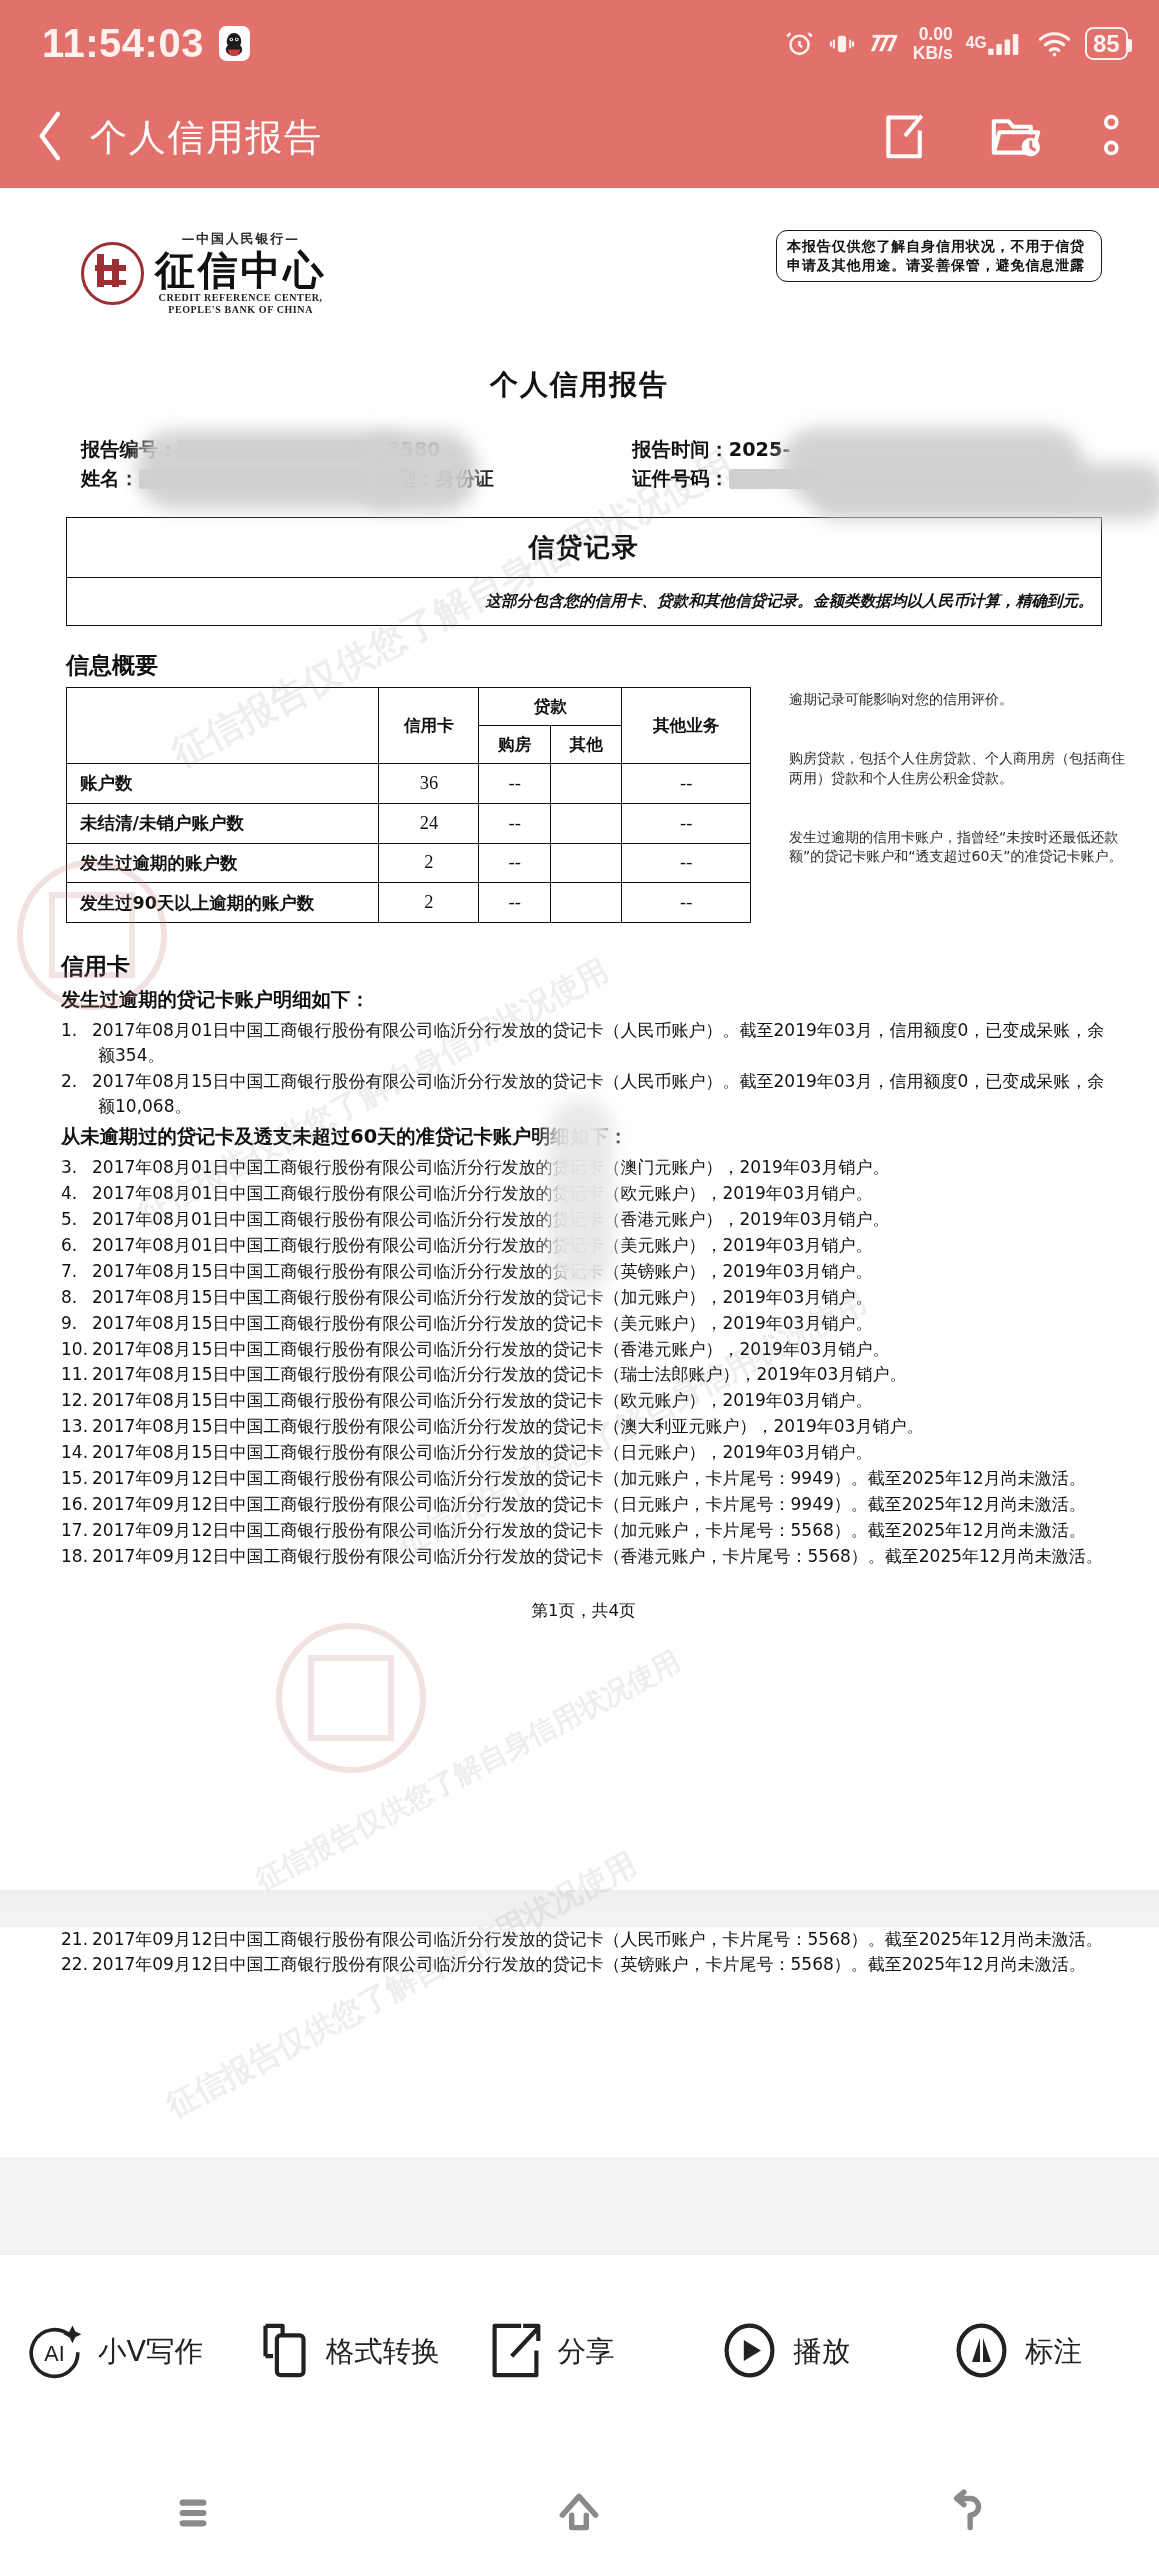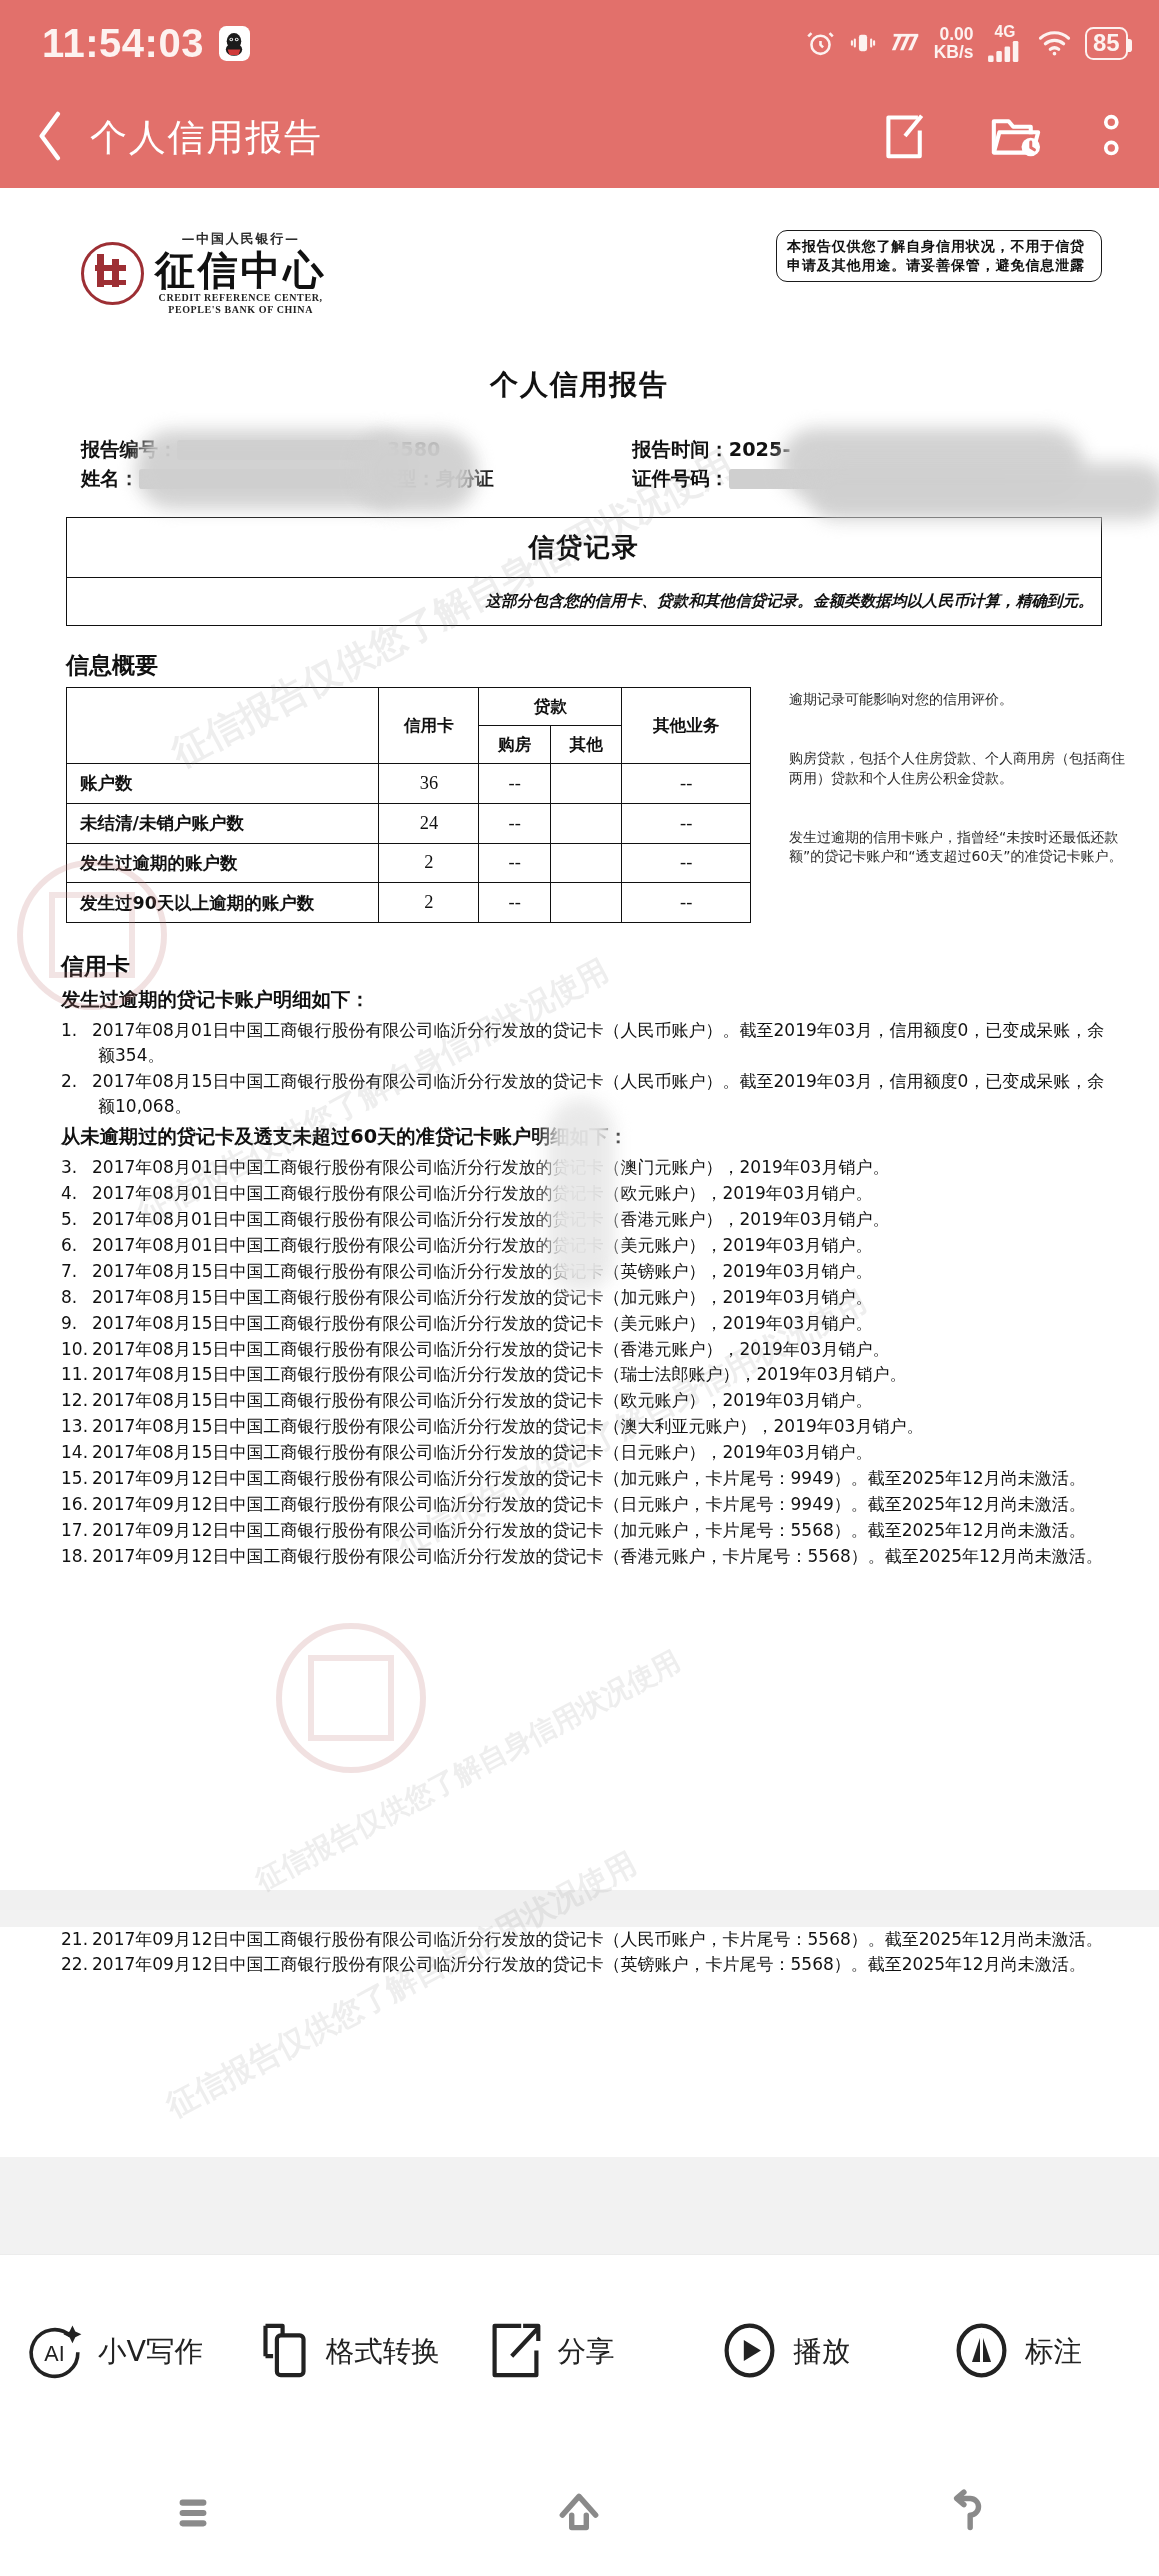--- a/index.html
+++ b/index.html
@@ -17,21 +17,21 @@
   }
   .sb-left{display:flex;align-items:center;gap:14.7px;}
   .sb-clock{font-size:40px;font-weight:600;letter-spacing:0.5px;color:#fdf2f0;}
   .qq-badge{
     width:31px;height:35px;background:#fff;border-radius:7.4px;
     display:flex;align-items:center;justify-content:center;
   }
   .sb-right{display:flex;align-items:center;gap:13px;}
   .sb-right svg{display:block;}
   .netspeed{font-size:17.5px;line-height:18.4px;font-weight:700;text-align:right;color:#fdf2f0;}
-  .sig-wrap{display:flex;flex-direction:column;align-items:center;}
+  .sig-wrap{display:flex;flex-direction:row;align-items:center;}
   .sig-4g{font-size:15.6px;font-weight:700;line-height:14px;color:#fdf2f0;margin-bottom:0.9px;}
   .batt{
     border:2.8px solid #fdf2f0;border-radius:8.3px;padding:0.9px 6.4px;
     font-size:24px;font-weight:700;color:#fdf2f0;position:relative;
   }
   .batt::after{content:"";position:absolute;right:-6.4px;top:10px;width:4.6px;height:13px;
     background:#fdf2f0;border-radius:0 2.8px 2.8px 0;}
   
   .appbar{
     height:101px;background:#e2706b;display:flex;align-items:center;
@@ -384,20 +384,21 @@
           <li><span class="idx">10.</span><span>2017年08月15日中国工商银行股份有限公司临沂分行发放的贷记卡（香港元账户），2019年03月销户。</span></li>
           <li><span class="idx">11.</span><span>2017年08月15日中国工商银行股份有限公司临沂分行发放的贷记卡（瑞士法郎账户），2019年03月销户。</span></li>
           <li><span class="idx">12.</span><span>2017年08月15日中国工商银行股份有限公司临沂分行发放的贷记卡（欧元账户），2019年03月销户。</span></li>
           <li><span class="idx">13.</span><span>2017年08月15日中国工商银行股份有限公司临沂分行发放的贷记卡（澳大利亚元账户），2019年03月销户。</span></li>
           <li><span class="idx">14.</span><span>2017年08月15日中国工商银行股份有限公司临沂分行发放的贷记卡（日元账户），2019年03月销户。</span></li>
           <li><span class="idx">15.</span><span>2017年09月12日中国工商银行股份有限公司临沂分行发放的贷记卡（加元账户，卡片尾号：9949）。截至2025年12月尚未激活。</span></li>
           <li><span class="idx">16.</span><span>2017年09月12日中国工商银行股份有限公司临沂分行发放的贷记卡（日元账户，卡片尾号：9949）。截至2025年12月尚未激活。</span></li>
           <li><span class="idx">17.</span><span>2017年09月12日中国工商银行股份有限公司临沂分行发放的贷记卡（加元账户，卡片尾号：5568）。截至2025年12月尚未激活。</span></li>
           <li><span class="idx">18.</span><span>2017年09月12日中国工商银行股份有限公司临沂分行发放的贷记卡（香港元账户，卡片尾号：5568）。截至2025年12月尚未激活。</span></li>
         </ul>
+      <div class="pagefoot">第1页，共4页</div>
     </div>
   </div>
 
   <div class="page-gap"></div>
 
   <div class="page page2">
     <div class="wm" style="left:138px;top:37px;font-size:31px;">征信报告仅供您了解自身信用状况使用</div>
     <div class="cc" style="margin-top:16.6px;">
       <ul class="cc-list" id="page2-list">
           <li><span class="idx">21.</span><span>2017年09月12日中国工商银行股份有限公司临沂分行发放的贷记卡（人民币账户，卡片尾号：5568）。截至2025年12月尚未激活。</span></li>

